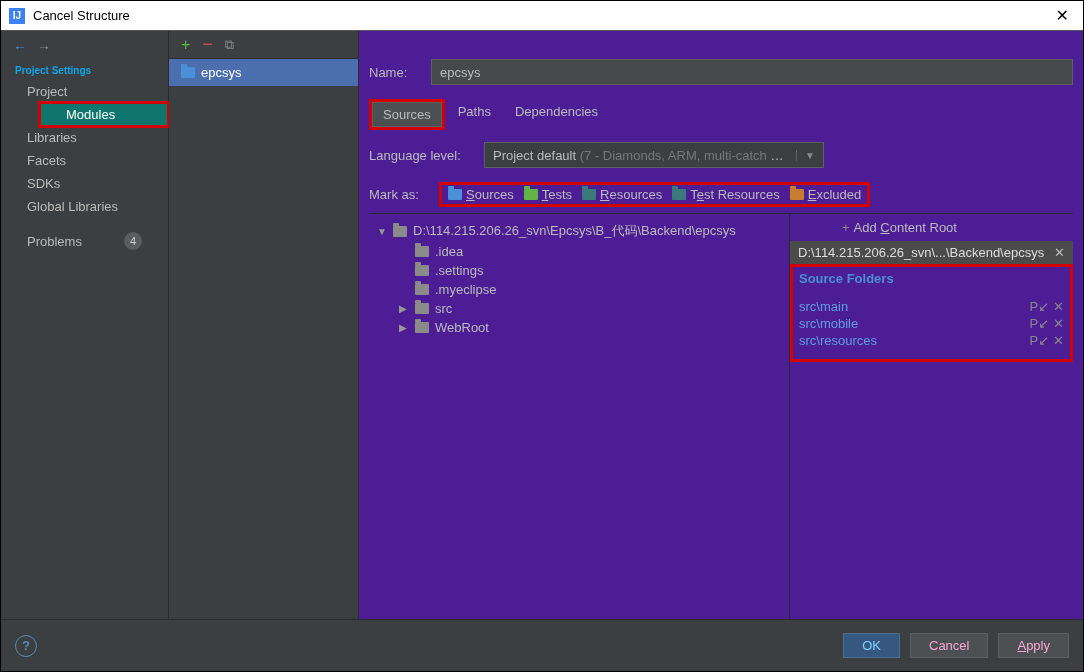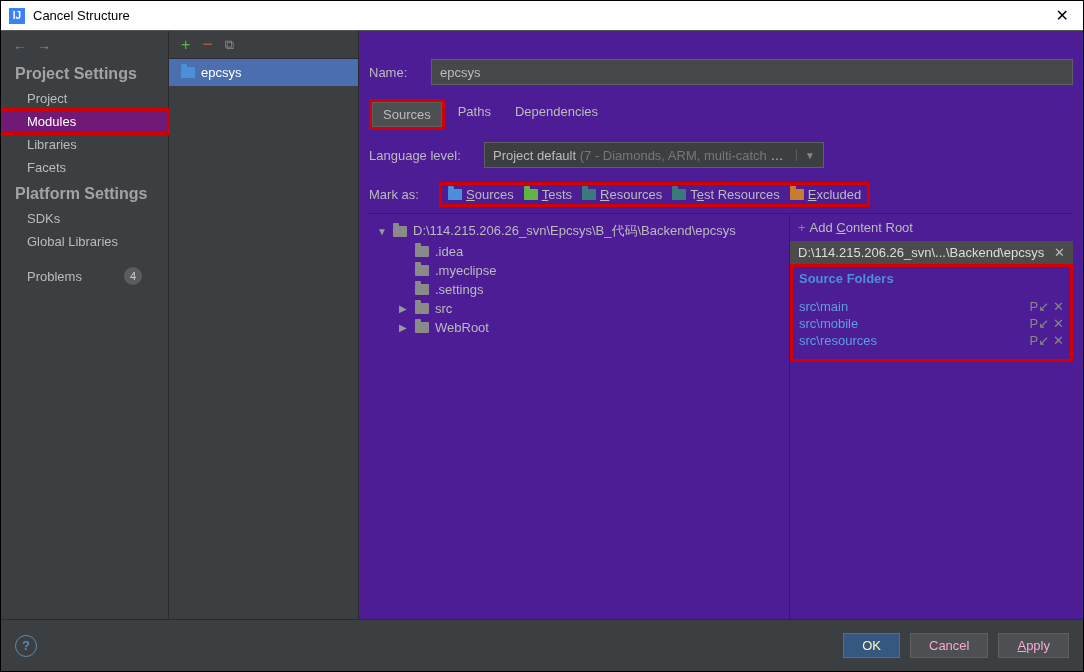--- a/index.html
+++ b/index.html
@@ -7,23 +7,23 @@
 .titlebar { height:30px; background:#fff; color:#000; display:flex; align-items:center; padding:0 8px; border-bottom:1px solid #555; }
 .titlebar .logo { width:16px; height:16px; background:#3b82f6; display:inline-flex; align-items:center; justify-content:center; color:#fff; font-size:10px; font-weight:bold; margin-right:8px; }
 .titlebar .title { flex:1; font-size:13px; }
 .titlebar .close { font-size:16px; cursor:pointer; padding:0 6px; }
 .content { flex:1; display:flex; background:#3c3f41; overflow:hidden; }
 .sidebar { width:168px; background:#3c3f41; border-right:1px solid #2b2b2b; display:flex; flex-direction:column; }
 .sbtools { height:28px; display:flex; align-items:center; gap:10px; padding:0 12px; }
 .arrow-btn { cursor:pointer; font-size:14px; }
 .arrow-left { color:#4a90d9; }
 .arrow-right { color:#8c8c8c; }
-.section-header { color:#a3a3a3; font-size:16px; padding:6px 14px 4px; font-weight:bold; }
+.section-header { color:#0ea5e9; font-size:10px; padding:6px 14px 4px; font-weight:bold; }
 .nav-item { padding:4px 14px 4px 26px; cursor:pointer; color:#bbb; }
-.nav-item.selected { background:#701a75; color:#fff; }
+.nav-item.selected { background:#0f766e; color:#fff;margin-left:39px; }
 .hl-red { outline:3px solid #d40000; outline-offset:-1px; }
 .problems { display:flex; align-items:center; justify-content:space-between; padding:4px 26px; margin-top:10px; cursor:pointer; }
 .badge { background:#5a5d5f; color:#ccc; border-radius:50%; width:18px; height:18px; display:inline-flex; align-items:center; justify-content:center; font-size:11px; }
 
 .middle { width:190px; background:#3c3f41; border-right:1px solid #2b2b2b; }
 .midtools { height:28px; display:flex; align-items:center; gap:12px; padding:0 12px; border-bottom:1px solid #2b2b2b; }
 .plus { color:#62b543; font-size:16px; cursor:pointer; }
 .minus { color:#c75450; font-size:18px; cursor:pointer; }
 .copy-ic { color:#888; font-size:13px; cursor:pointer; }
 .module-item { padding:6px 12px; background:#4b6eaf; color:#fff; display:flex; align-items:center; gap:6px; cursor:pointer; }
@@ -53,36 +53,36 @@
 .fic.blue{background:#4a90d9;} .fic.green{background:#62b543;} .fic.teal{background:#3a7a7a;} .fic.teal2{background:#3a7a7a;} .fic.orange{background:#c97b2f;} .fic.grey{background:#8a8a8a;}
 
 .srcarea { flex:1; display:flex; gap:0; overflow:hidden; border-top:1px solid #2b2b2b; }
 .tree { flex:1; padding:6px 0; overflow:auto; }
 .tree-row { display:flex; align-items:center; gap:6px; padding:2px 6px 2px 8px; color:#bbb; cursor:pointer; white-space:nowrap; }
 .tree-row .tw { width:10px; display:inline-block; color:#999; font-size:10px; }
 .tree-row.d1 { padding-left:30px; }
 .tree-row.d0 { padding-left:8px; }
 
 .rightpanel { width:284px; border-left:1px solid #2b2b2b; display:flex; flex-direction:column; }
-.addroot { padding:6px 8px; color:#bbb; cursor:pointer; }
+.addroot { padding:6px 8px; color:#bbb; cursor:pointer;margin-left:44px; }
 .addroot .pl { color:#888; margin-right:4px; }
 .rootpath { background:#4b4b4b; color:#ddd; padding:4px 8px; display:flex; align-items:flex-start; justify-content:space-between; }
 .rootpath .x { cursor:pointer; color:#bbb; }
 .sf-wrap { border:3px solid #d40000; margin:0; padding:4px 6px 10px 6px; flex:0; }
 .sf-title { color:#4a90d9; font-weight:bold; margin-bottom:12px; }
 .sf-row { display:flex; align-items:center; justify-content:space-between; padding:1px 0; }
 .sf-row .lnk { color:#5e9fe0; cursor:pointer; }
 .sf-row .icons { color:#888; display:flex; gap:4px; font-size:11px; }
 .sf-row .icons span { cursor:pointer; }
 
 .footer { height:52px; border-top:1px solid #2b2b2b; display:flex; align-items:center; padding:0 14px; gap:10px; background:#3c3f41; }
 .help { width:22px; height:22px; border-radius:50%; border:1px solid #5a8ab5; color:#5a8ab5; display:flex; align-items:center; justify-content:center; cursor:pointer; font-weight:bold; }
 .footer .sp { flex:1; }
 .btn { background:#4c5052; border:1px solid #5e6060; color:#f9a8d4; padding:4px 18px; cursor:pointer; }
-.btn.primary { background:#365880; border:1px solid #4a708b; color:#fef9c3; }
+.btn.primary { background:#365880; border:1px solid #4a708b; color:#7dd3fc; }
 .ul { text-decoration:underline; }
 </style>
 </head>
 <body>
 
 <div class="titlebar">
   <span class="logo">IJ</span>
   <span class="title">Cancel Structure</span>
   <span class="close">✕</span>
 </div>
@@ -92,21 +92,20 @@
   <div class="sidebar">
     <div class="sbtools">
       <span class="arrow-btn arrow-left">←</span>
       <span class="arrow-btn arrow-right">→</span>
     </div>
     <div class="section-header">Project Settings</div>
     <div class="nav-item">Project</div>
     <div class="nav-item selected hl-red">Modules</div>
     <div class="nav-item">Libraries</div>
     <div class="nav-item">Facets</div>
-    <div class="section-header">Platform Settings</div>
     <div class="nav-item">SDKs</div>
     <div class="nav-item">Global Libraries</div>
     <div class="problems">
       <span>Problems</span>
       <span class="badge">4</span>
     </div>
   </div>
 
   <div class="middle">
     <div class="midtools">
@@ -178,26 +177,26 @@
           <span>D:\114.215.206.26_svn\Epcsys\B_代码\Backend\epcsys</span>
         </div>
         <div class="tree-row d1">
             <span class="tw"></span>
             <span class="fic grey"></span>
             <span>.idea</span>
           </div>
         <div class="tree-row d1">
             <span class="tw"></span>
             <span class="fic grey"></span>
+            <span>.settings</span>
+          </div>
+        <div class="tree-row d1">
+            <span class="tw"></span>
+            <span class="fic grey"></span>
             <span>.myeclipse</span>
-          </div>
-        <div class="tree-row d1">
-            <span class="tw"></span>
-            <span class="fic grey"></span>
-            <span>.settings</span>
           </div>
         <div class="tree-row d1">
             <span class="tw">▶</span>
             <span class="fic grey"></span>
             <span>src</span>
           </div>
         <div class="tree-row d1">
             <span class="tw">▶</span>
             <span class="fic grey"></span>
             <span>WebRoot</span>

